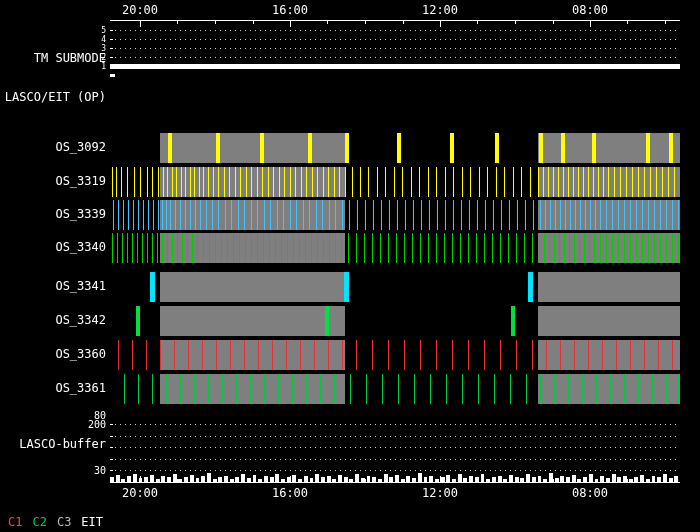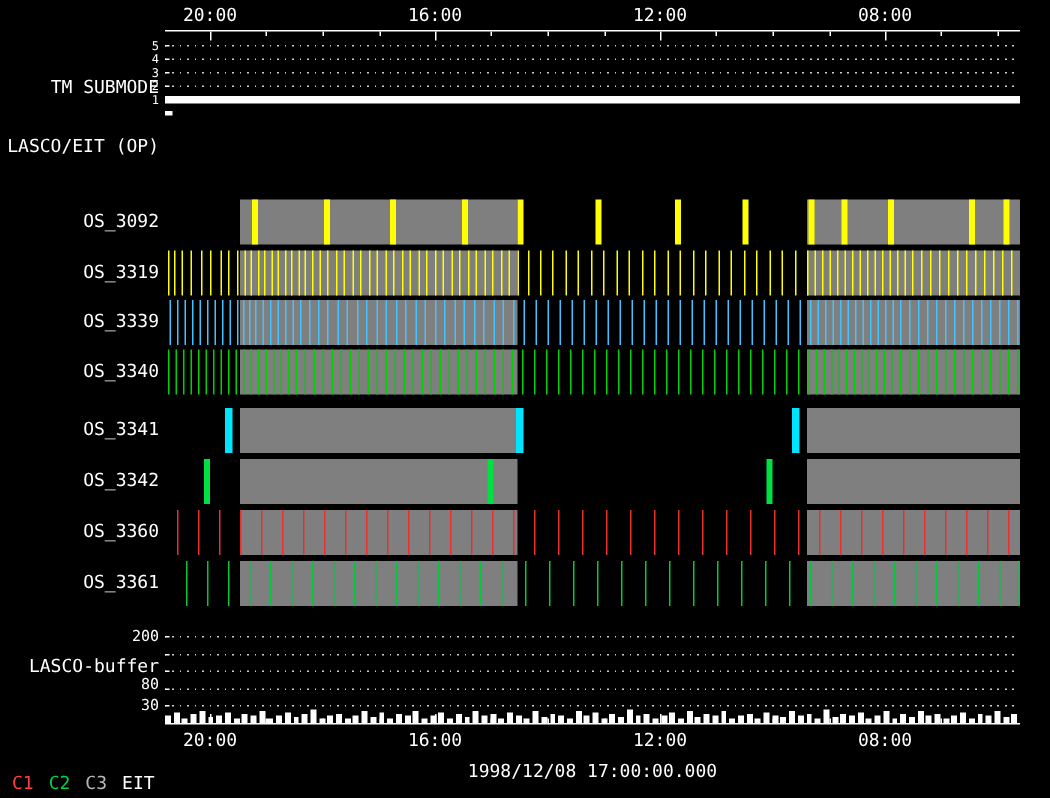--- a/index.html
+++ b/index.html
@@ -480,21 +480,21 @@
       <div class="abs" style="left: 110px; top: 424px; width: 3px; height: 1px; background: rgb(255, 255, 255);"></div>
       <div class="abs dotline" style="left: 110px; top: 435.6px; width: 570px;"></div>
       <div class="abs" style="left: 110px; top: 435.6px; width: 3px; height: 1px; background: rgb(255, 255, 255);"></div>
       <div class="abs dotline" style="left: 110px; top: 447.2px; width: 570px;"></div>
       <div class="abs" style="left: 110px; top: 447.2px; width: 3px; height: 1px; background: rgb(255, 255, 255);"></div>
       <div class="abs dotline" style="left: 110px; top: 458.8px; width: 570px;"></div>
       <div class="abs" style="left: 110px; top: 458.8px; width: 3px; height: 1px; background: rgb(255, 255, 255);"></div>
       <div class="abs dotline" style="left: 110px; top: 470.4px; width: 570px;"></div>
       <div class="abs" style="left: 110px; top: 470.4px; width: 3px; height: 1px; background: rgb(255, 255, 255);"></div>
       <div class="abs small rlab" style="left: 80px; top: 419px; width: 26px; color: rgb(255, 255, 255);">200</div>
-      <div class="abs small rlab" style="left: 80px; top: 451px; width: 26px; color: rgb(255, 255, 255);">80</div>
+      <div class="abs small rlab" style="left: 80px; top: 410px; width: 26px; color: rgb(255, 255, 255);">80</div>
       <div class="abs small rlab" style="left: 80px; top: 465.4px; width: 26px; color: rgb(255, 255, 255);">30</div>
       <div class="abs" style="left: 110px; top: 477.36px; width: 3.99px; height: 4.64px; background: rgb(255, 255, 255);"></div>
       <div class="abs" style="left: 115.7px; top: 475.04px; width: 3.99px; height: 6.96px; background: rgb(255, 255, 255);"></div>
       <div class="abs" style="left: 121.4px; top: 478.52px; width: 3.99px; height: 3.48px; background: rgb(255, 255, 255);"></div>
       <div class="abs" style="left: 127.1px; top: 476.2px; width: 3.99px; height: 5.8px; background: rgb(255, 255, 255);"></div>
       <div class="abs" style="left: 132.8px; top: 473.88px; width: 3.99px; height: 8.12px; background: rgb(255, 255, 255);"></div>
       <div class="abs" style="left: 138.5px; top: 477.94px; width: 3.99px; height: 4.06px; background: rgb(255, 255, 255);"></div>
       <div class="abs" style="left: 144.2px; top: 476.78px; width: 3.99px; height: 5.22px; background: rgb(255, 255, 255);"></div>
       <div class="abs" style="left: 149.9px; top: 475.04px; width: 3.99px; height: 6.96px; background: rgb(255, 255, 255);"></div>
       <div class="abs" style="left: 155.6px; top: 479.1px; width: 3.99px; height: 2.9px; background: rgb(255, 255, 255);"></div>
@@ -583,20 +583,19 @@
       <div class="abs" style="left: 628.7px; top: 478.52px; width: 3.99px; height: 3.48px; background: rgb(255, 255, 255);"></div>
       <div class="abs" style="left: 634.4px; top: 476.78px; width: 3.99px; height: 5.22px; background: rgb(255, 255, 255);"></div>
       <div class="abs" style="left: 640.1px; top: 475.04px; width: 3.99px; height: 6.96px; background: rgb(255, 255, 255);"></div>
       <div class="abs" style="left: 645.8px; top: 479.1px; width: 3.99px; height: 2.9px; background: rgb(255, 255, 255);"></div>
       <div class="abs" style="left: 651.5px; top: 476.2px; width: 3.99px; height: 5.8px; background: rgb(255, 255, 255);"></div>
       <div class="abs" style="left: 657.2px; top: 477.36px; width: 3.99px; height: 4.64px; background: rgb(255, 255, 255);"></div>
       <div class="abs" style="left: 662.9px; top: 474.46px; width: 3.99px; height: 7.54px; background: rgb(255, 255, 255);"></div>
       <div class="abs" style="left: 668.6px; top: 477.94px; width: 3.99px; height: 4.06px; background: rgb(255, 255, 255);"></div>
       <div class="abs" style="left: 674.3px; top: 475.62px; width: 3.99px; height: 6.38px; background: rgb(255, 255, 255);"></div>
     </div>
-  <div class="abs lab ctr" style="left:110px;top:508px;width:570px;">1998/12/08 17:00:00.000</div>
   <div id="legend" class="abs" style="left:8px;top:516px;height:14px;display:flex;gap:10px;">
       <span class="lab" style="color: rgb(255, 64, 64);">C1</span>
       <span class="lab" style="color: rgb(0, 208, 64);">C2</span>
       <span class="lab" style="color: rgb(184, 184, 184);">C3</span>
       <span class="lab" style="color: rgb(255, 255, 255);">EIT</span>
     </div>
 </div>
 
 </body></html>

